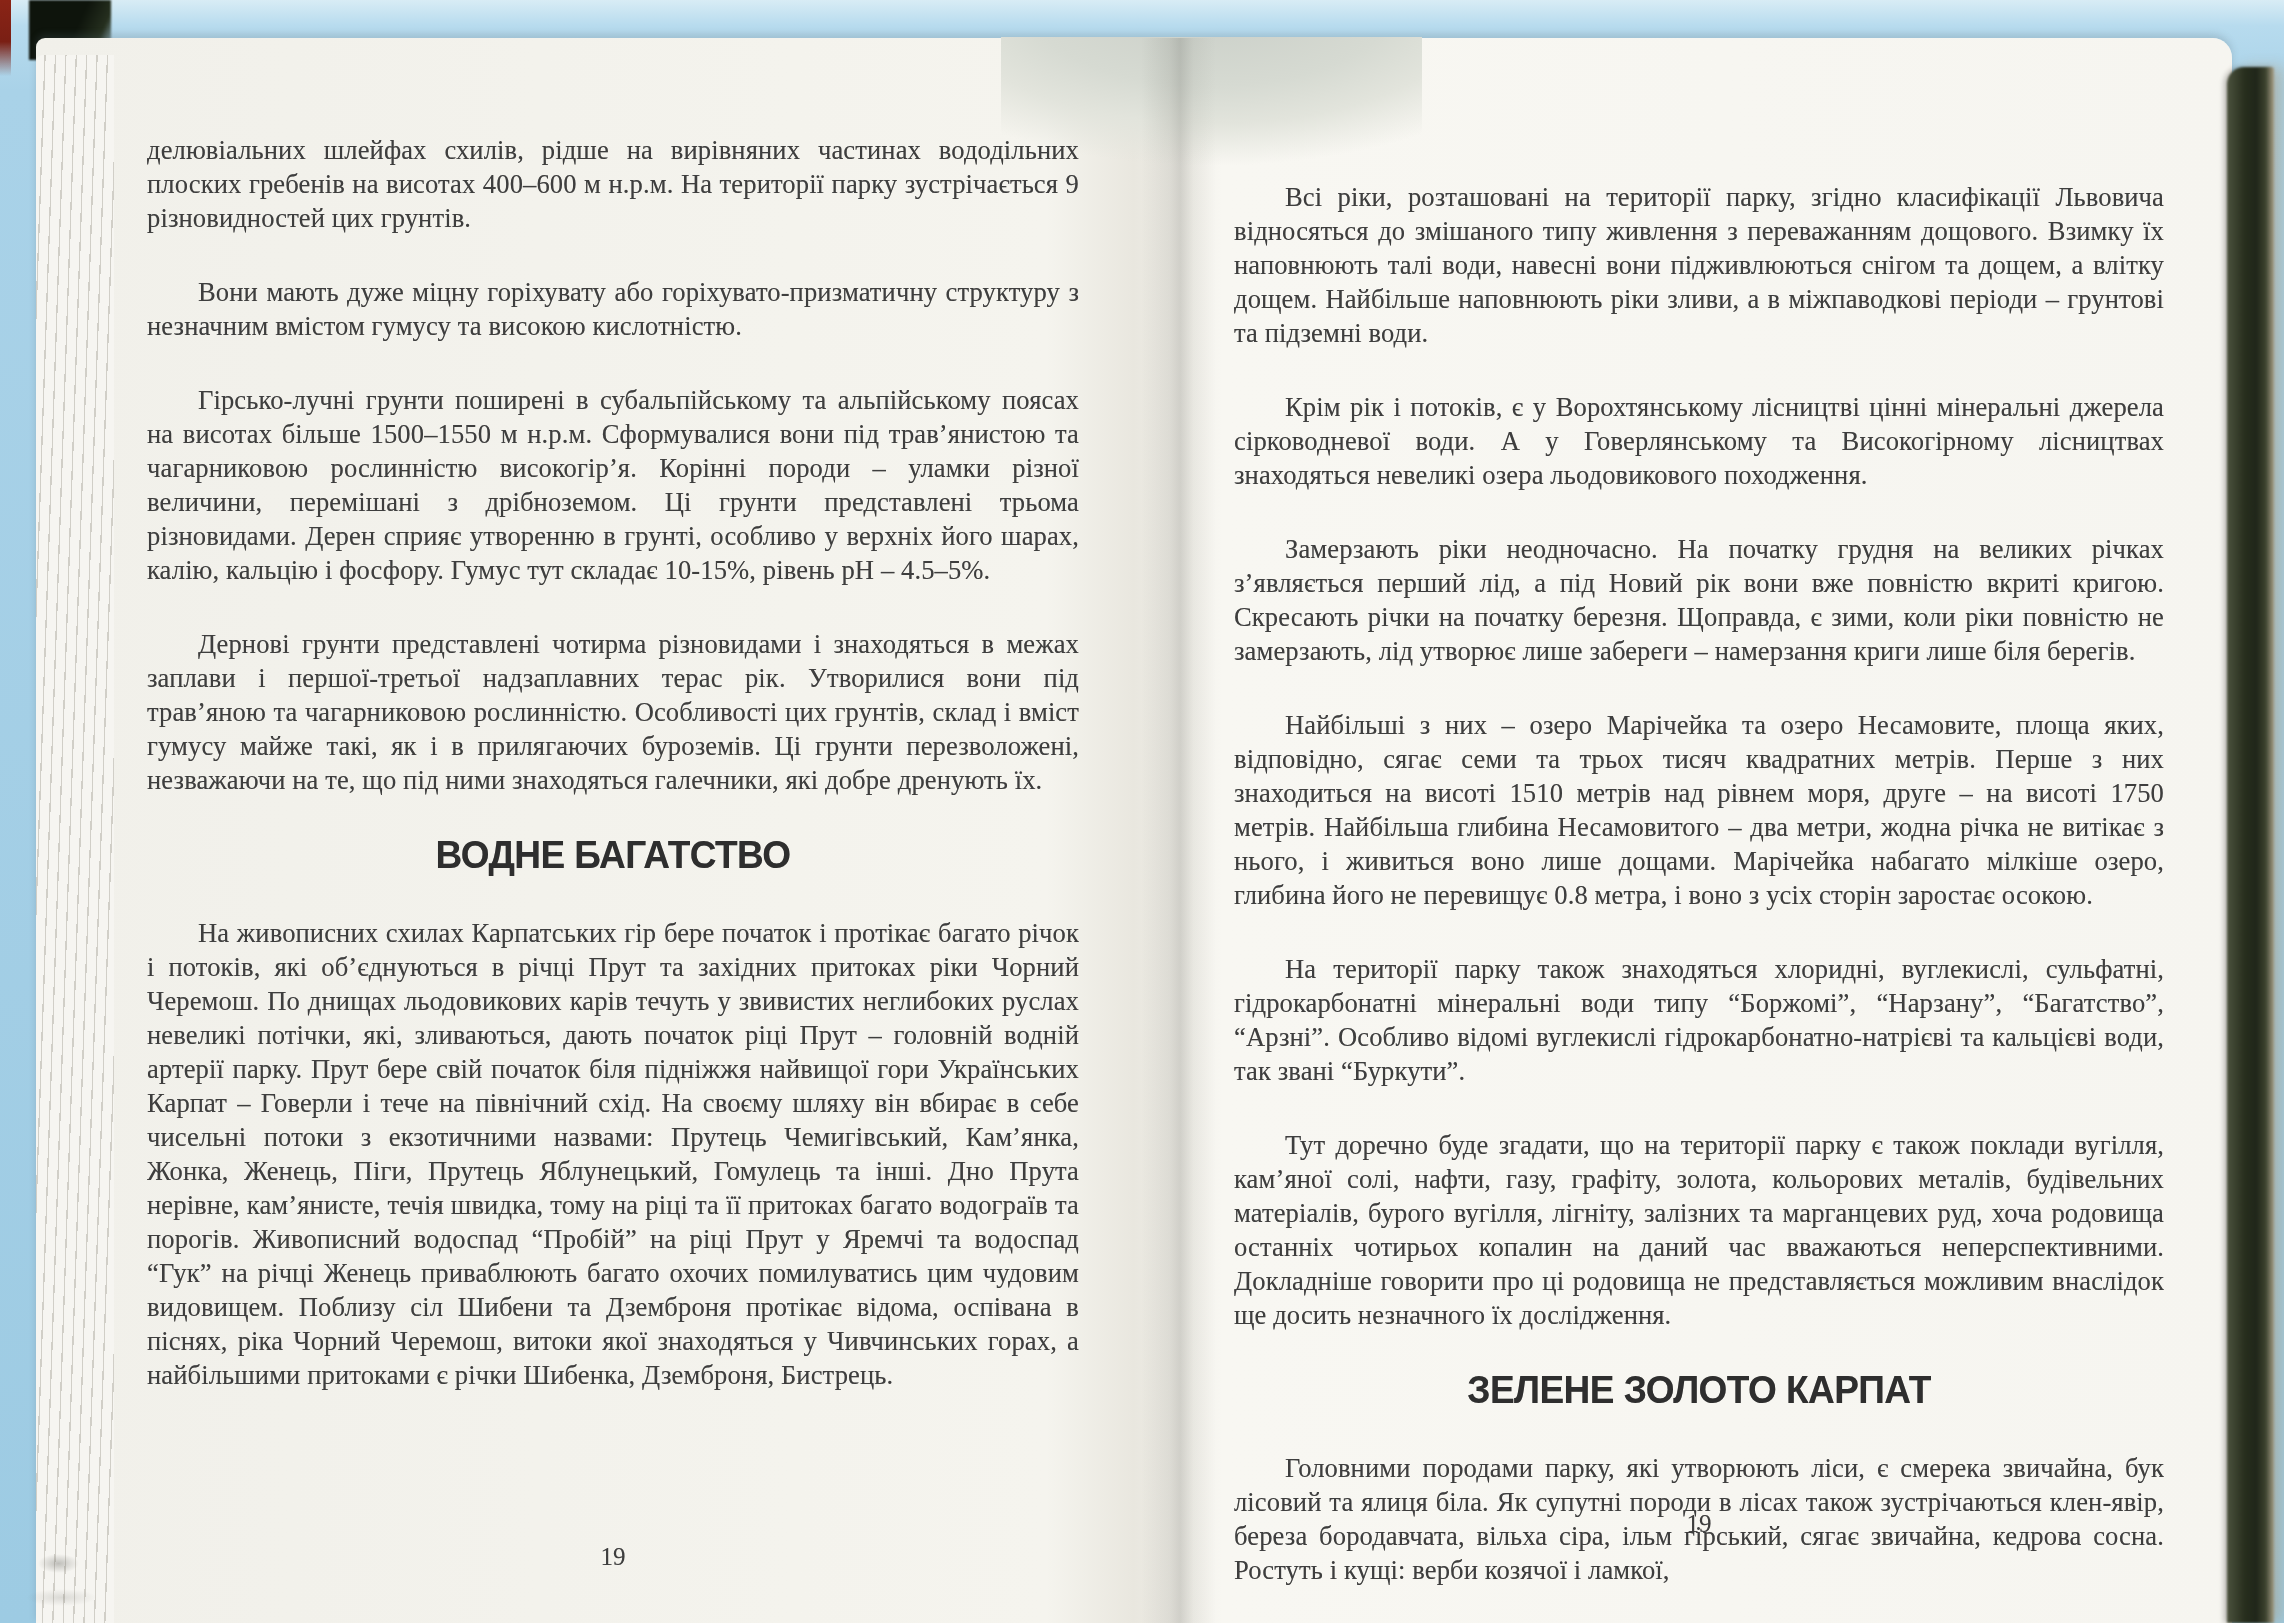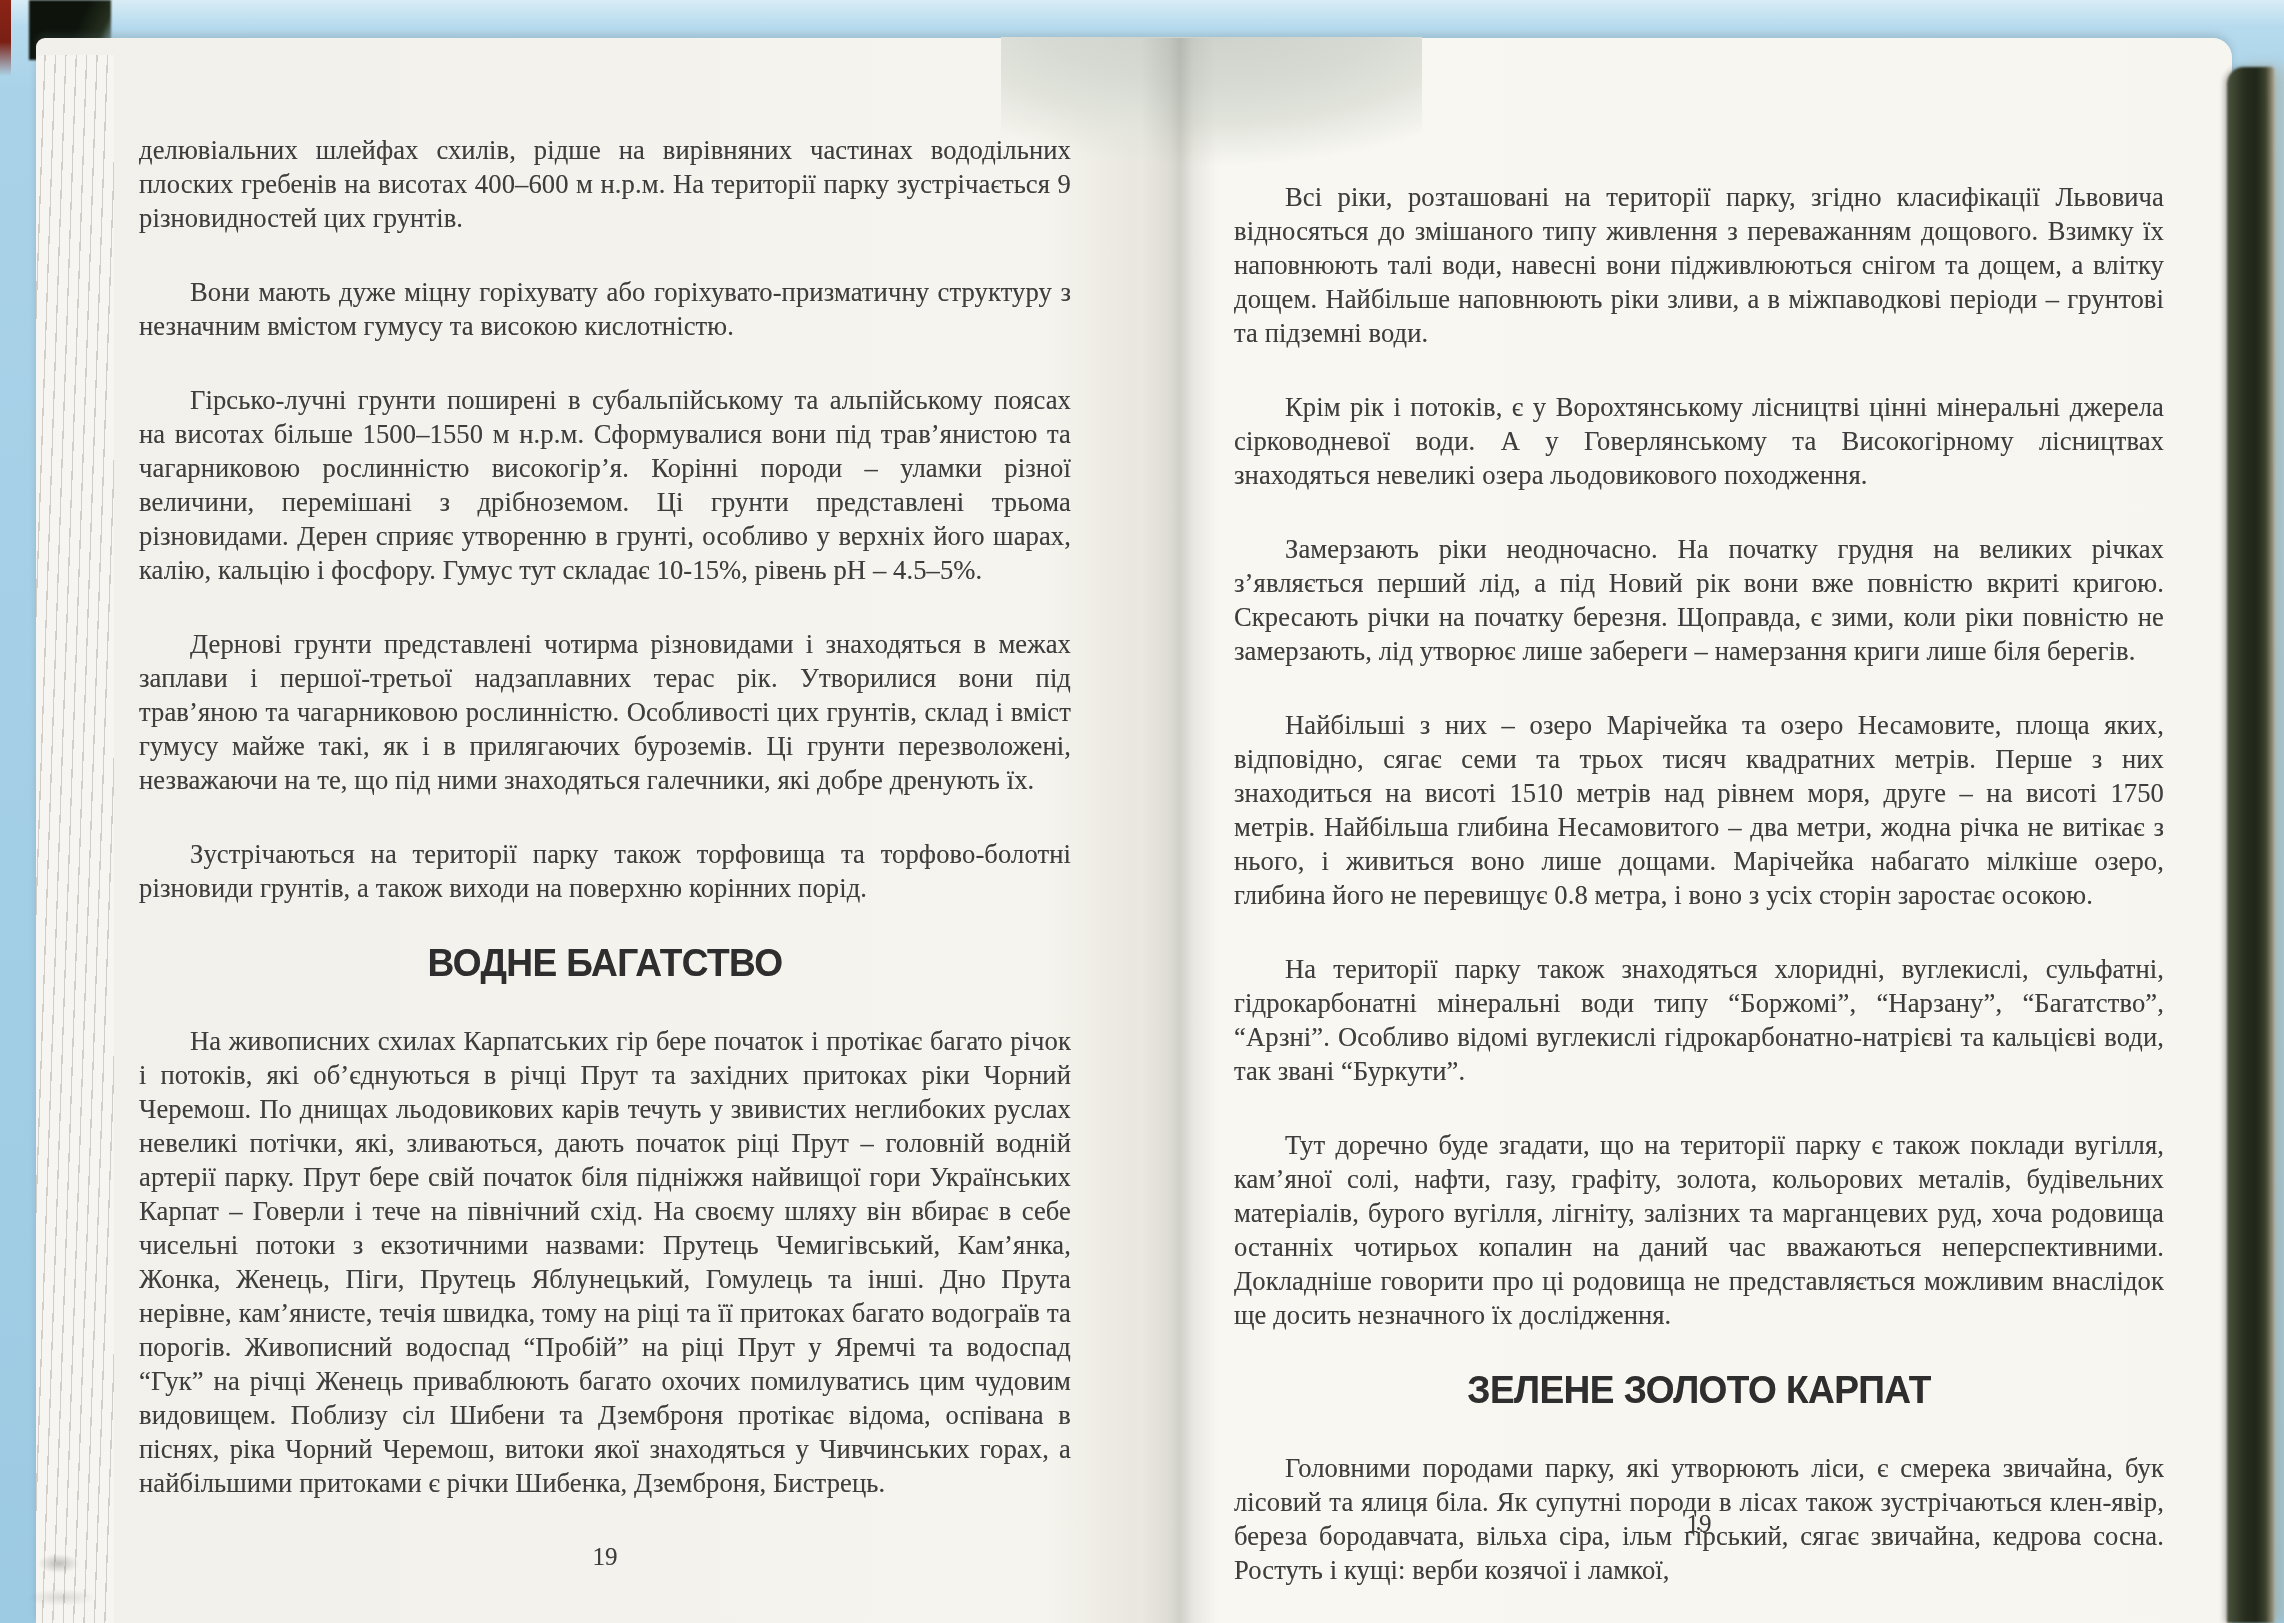--- a/index.html
+++ b/index.html
@@ -60,21 +60,21 @@
       #4c523e 0%,#272e1d 38%,#20261a 62%,#3c422e 82%,rgba(166,118,56,.55) 100%);
     border-radius:17px 2.6px 0 0;
     filter:blur(0.8px);
     box-shadow:9px 0 14.3px rgba(180,130,70,.30), -2.6px 0 5.2px rgba(0,0,0,.25);
   }
   .smudge{position:absolute;background:radial-gradient(closest-side,rgba(90,90,85,.35),rgba(90,90,85,0));}
   .smudge.s1{left:38px;top:1554px;width:41px;height:19.4px;}
   .smudge.s2{left:26px;top:1589px;width:71px;height:17px;opacity:.5;}
 
   .page{position:absolute;top:0;height:100%;}
-  .page-left{left:0;width:1140px;}
+  .page-left{left:8px;width:1140px;}
   .page-right{left:1140px;right:0;}
 
   .text{
     position:absolute;
     color:#3e3e3e;
     font-size:26.6px;line-height:34px;
     text-align:justify;
     letter-spacing:0.1px;
     text-shadow:0 0 0.4px rgba(62,62,62,.4);
   }
@@ -114,21 +114,20 @@
     <div class="stack-left"></div>
     <div class="top-curl"></div>
     <div class="gutter"></div>
 
     <div class="page page-left">
       <div class="text">
           <p class="body">делювіальних шлейфах схилів, рідше на вирівняних частинах вододільних плоских гребенів на висотах 400–600 м н.р.м. На території парку зустрічається 9 різновидностей цих грунтів.</p>
           <p class="body indent">Вони мають дуже міцну горіхувату або горіхувато-призматичну структуру з незначним вмістом гумусу та високою кислотністю.</p>
           <p class="body indent">Гірсько-лучні грунти поширені в субальпійському та альпійському поясах на висотах більше 1500–1550 м н.р.м. Сформувалися вони під трав’янистою та чагарниковою рослинністю високогір’я. Корінні породи – уламки різної величини, перемішані з дрібноземом. Ці грунти представлені трьома різновидами. Дерен сприяє утворенню в грунті, особливо у верхніх його шарах, калію, кальцію і фосфору. Гумус тут складає 10-15%, рівень pH – 4.5–5%.</p>
           <p class="body indent">Дернові грунти представлені чотирма різновидами і знаходяться в межах заплави і першої-третьої надзаплавних терас рік. Утворилися вони під трав’яною та чагарниковою рослинністю. Особливості цих грунтів, склад і вміст гумусу майже такі, як і в прилягаючих буроземів. Ці грунти перезволожені, незважаючи на те, що під ними знаходяться галечники, які добре дренують їх.</p>
-          <p class="body indent">Зустрічаються на території парку також торфовища та торфово-болотні різновиди грунтів, а також виходи на поверхню корінних порід.</p>
           <p class="heading">ВОДНЕ БАГАТСТВО</p>
           <p class="body indent">На живописних схилах Карпатських гір бере початок і протікає багато річок і потоків, які об’єднуються в річці Прут та західних притоках ріки Чорний Черемош. По днищах льодовикових карів течуть у звивистих неглибоких руслах невеликі потічки, які, зливаються, дають початок ріці Прут – головній водній артерії парку. Прут бере свій початок біля підніжжя найвищої гори Українських Карпат – Говерли і тече на північний схід. На своєму шляху він вбирає в себе чисельні потоки з екзотичними назвами: Прутець Чемигівський, Кам’янка, Жонка, Женець, Піги, Прутець Яблунецький, Гомулець та інші. Дно Прута нерівне, кам’янисте, течія швидка, тому на ріці та її притоках багато водограїв та порогів. Живописний водоспад “Пробій” на ріці Прут у Яремчі та водоспад “Гук” на річці Женець приваблюють багато охочих помилуватись цим чудовим видовищем. Поблизу сіл Шибени та Дземброня протікає відома, оспівана в піснях, ріка Чорний Черемош, витоки якої знаходяться у Чивчинських горах, а найбільшими притоками є річки Шибенка, Дземброня, Бистрець.</p>
         </div>
       <div class="pagenum">19</div>
     </div>
 
     <div class="page page-right">
       <div class="text">
           <p class="body indent">Всі ріки, розташовані на території парку, згідно класифікації Львовича відносяться до змішаного типу живлення з переважанням дощового. Взимку їх наповнюють талі води, навесні вони підживлюються снігом та дощем, а влітку дощем. Найбільше наповнюють ріки зливи, а в міжпаводкові періоди – грунтові та підземні води.</p>
           <p class="body indent">Крім рік і потоків, є у Ворохтянському лісництві цінні мінеральні джерела сірководневої води. А у Говерлянському та Високогірному лісництвах знаходяться невеликі озера льодовикового походження.</p>

